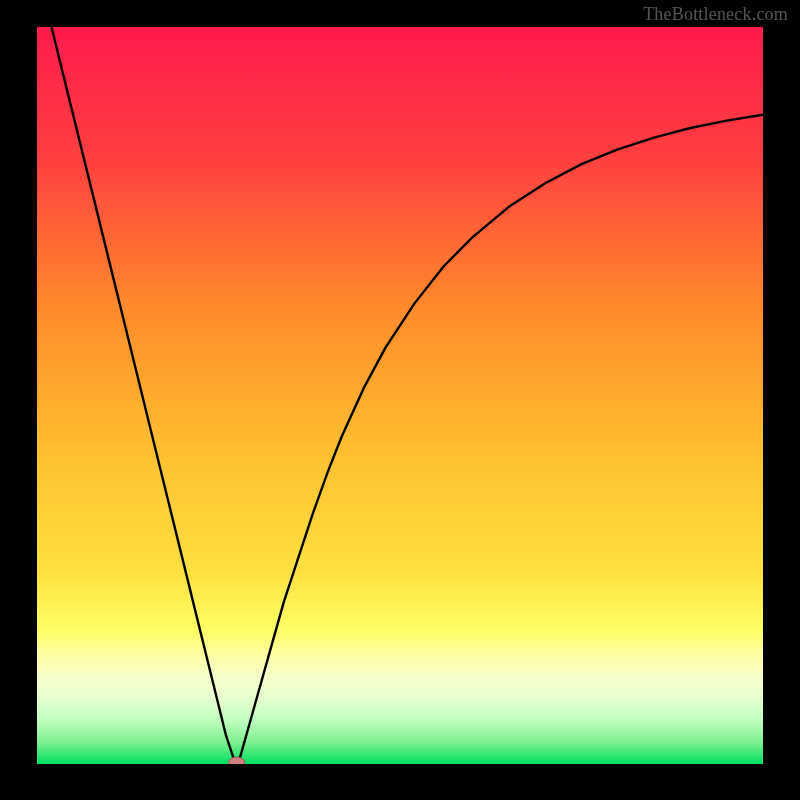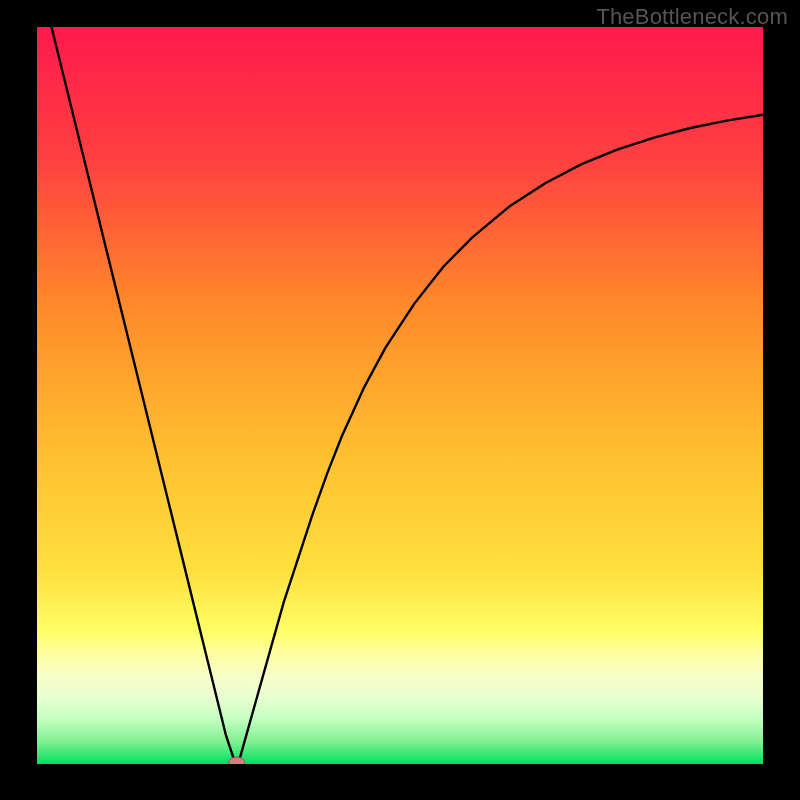--- a/index.html
+++ b/index.html
@@ -15,24 +15,25 @@
     position: relative;
     width: 800px;
     height: 800px;
     background: #000000;
   }
   .watermark {
     position: absolute;
     top: 4px;
     right: 12px;
     color: #555555;
-    font-size: 22px;
+    font-size: 18px;
     font-weight: 400;
     letter-spacing: 0.2px;
     z-index: 3;
+    font-family: Liberation Serif, serif;
   }
   .plot-outer {
     position: absolute;
     left: 37px;
     top: 27px;
     width: 726px;
     height: 737px;
     background: #000000;
   }
   svg.plot {

